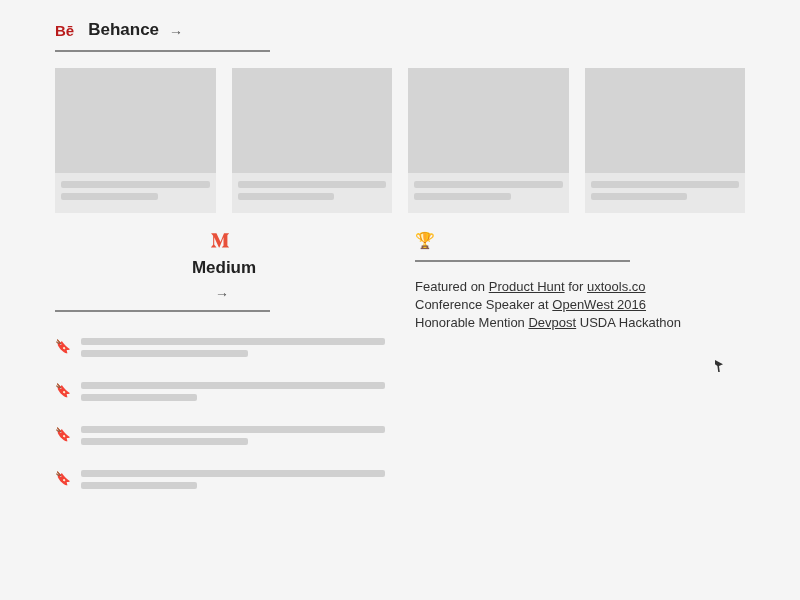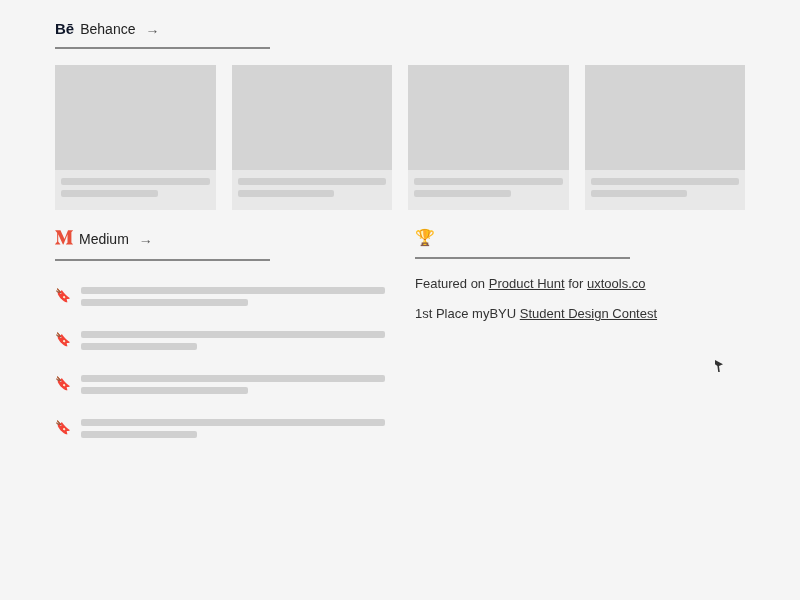--- a/index.html
+++ b/index.html
@@ -19,29 +19,30 @@
 
     
     .behance-header {
       display: flex;
       align-items: center;
       gap: 6px;
       margin-bottom: 10px;
     }
 
     .behance-icon {
-      color: #0f172a;
+      color: #b91c1c;
       font-weight: 700;
       font-size: 15px;
     }
 
     .section-title {
-      font-weight: 400;
-      font-size: 14px;
+      font-weight: 700;
+      font-size: 17px;
       color: #222;
+      margin-left: 8px;
     }
 
     .arrow {
       color: #555;
       font-size: 14px;
       margin-left: 4px;
     }
 
     .section-divider {
       border: none;
@@ -92,20 +93,21 @@
       gap: 30px;
       margin-top: 10px;
     }
 
     
     .medium-header {
       display: flex;
       align-items: center;
       gap: 6px;
       margin-bottom: 10px;
+      flex-direction: column;
     }
 
     .medium-icon {
       color: #e8503a;
       font-size: 15px;
       font-weight: 700;
     }
 
     .medium-divider {
       border: none;
@@ -166,21 +168,21 @@
       border: none;
       border-top: 2px solid #888;
       margin-bottom: 16px;
       width: 215px;
     }
 
     .accomplishments-list {
       list-style: none;
       display: flex;
       flex-direction: column;
-      gap: 12px;
+      gap: 0;
     }
 
     .accomplishments-list li {
       font-size: 13px;
       color: #333;
       line-height: 1.4;
     }
 
     .accomplishments-list a {
       color: #333;
@@ -288,21 +290,24 @@
     <div>
       <div class="accomplishments-header">
         <span class="trophy-icon">🏆</span>
       </div>
       <hr class="acc-divider">
       <ul class="accomplishments-list">
         <li>
           Featured on <a href="#">Product Hunt</a> for <a href="#">uxtools.co</a>
         </li>
         <li>
-          1st Place myBYU <a href="#">Student Design Contest</a>
+          Conference Speaker at <a href="#">OpenWest 2016</a>
+        </li>
+        <li>
+          Honorable Mention <a href="#">Devpost</a> USDA Hackathon
         </li>
       </ul>
     </div>
 
   </div>
 </div>
 
 <div class="cursor" style="left: 715px; top: 360px;"></div>
 
 </body></html>

